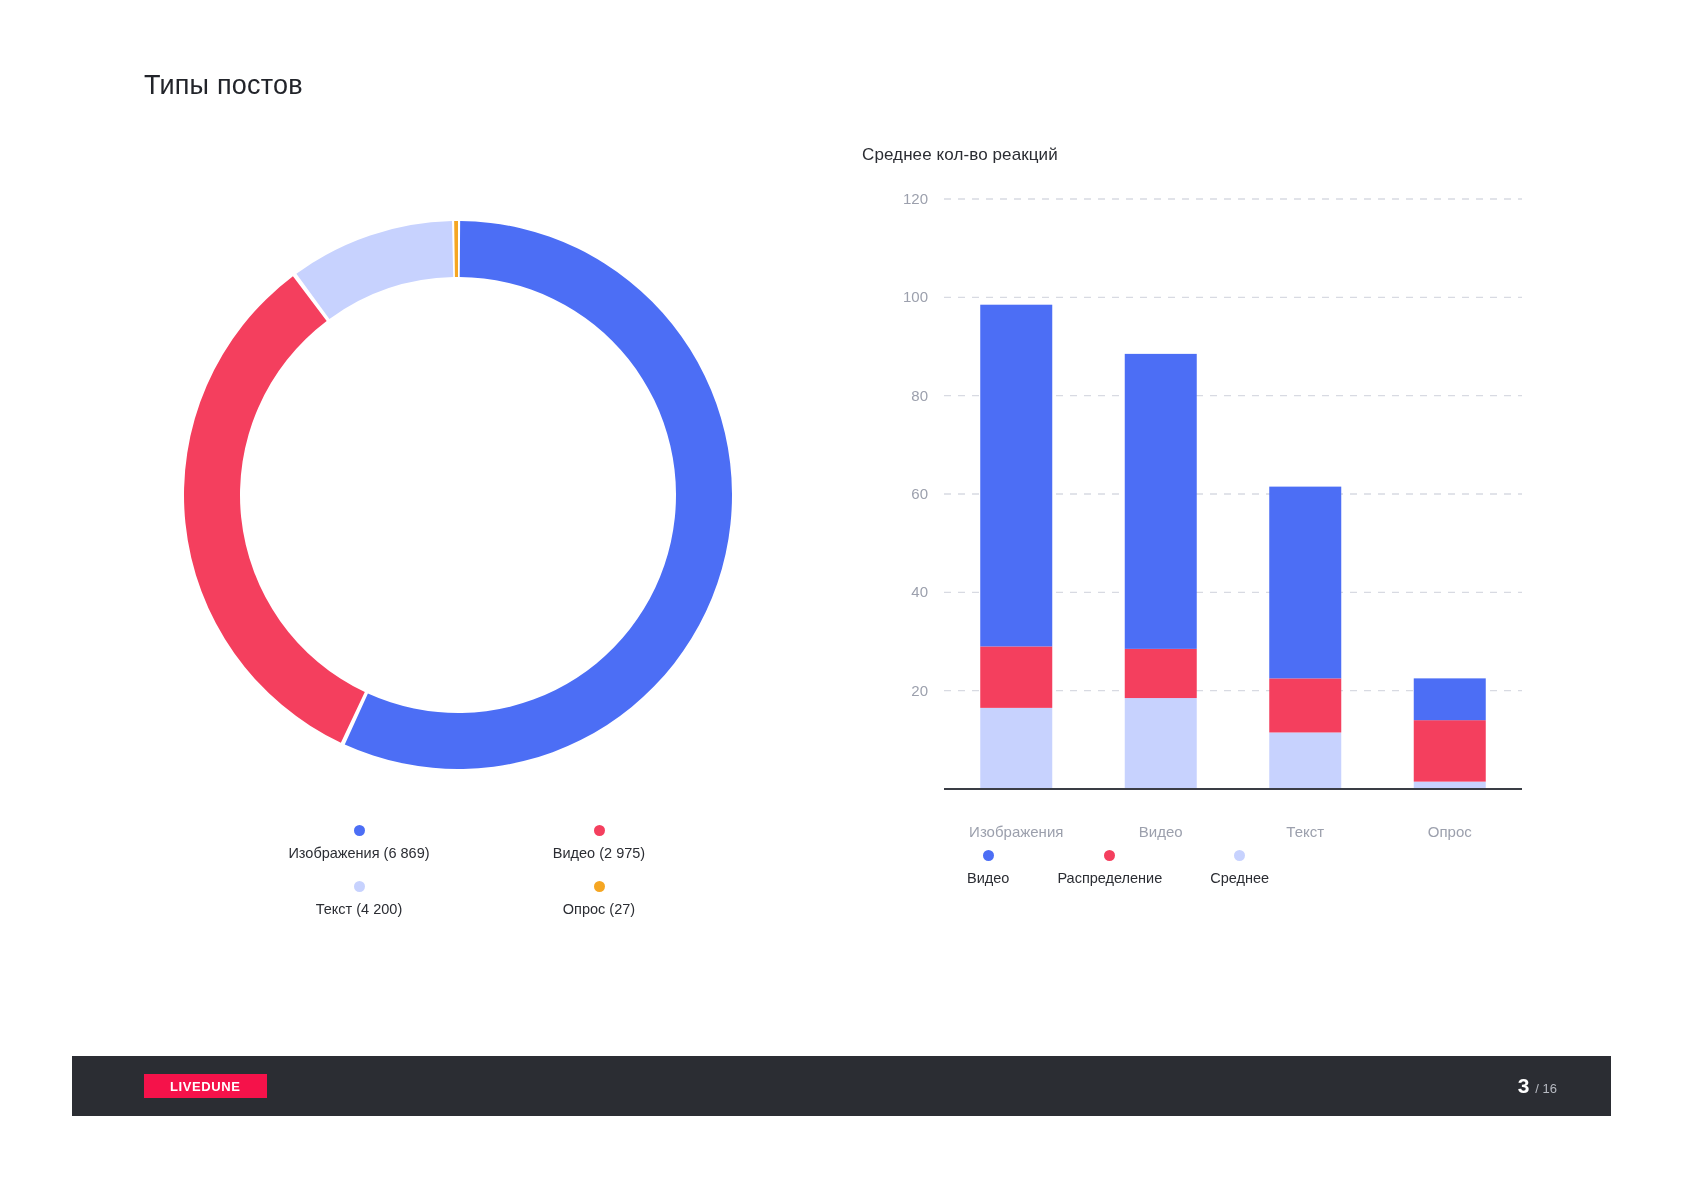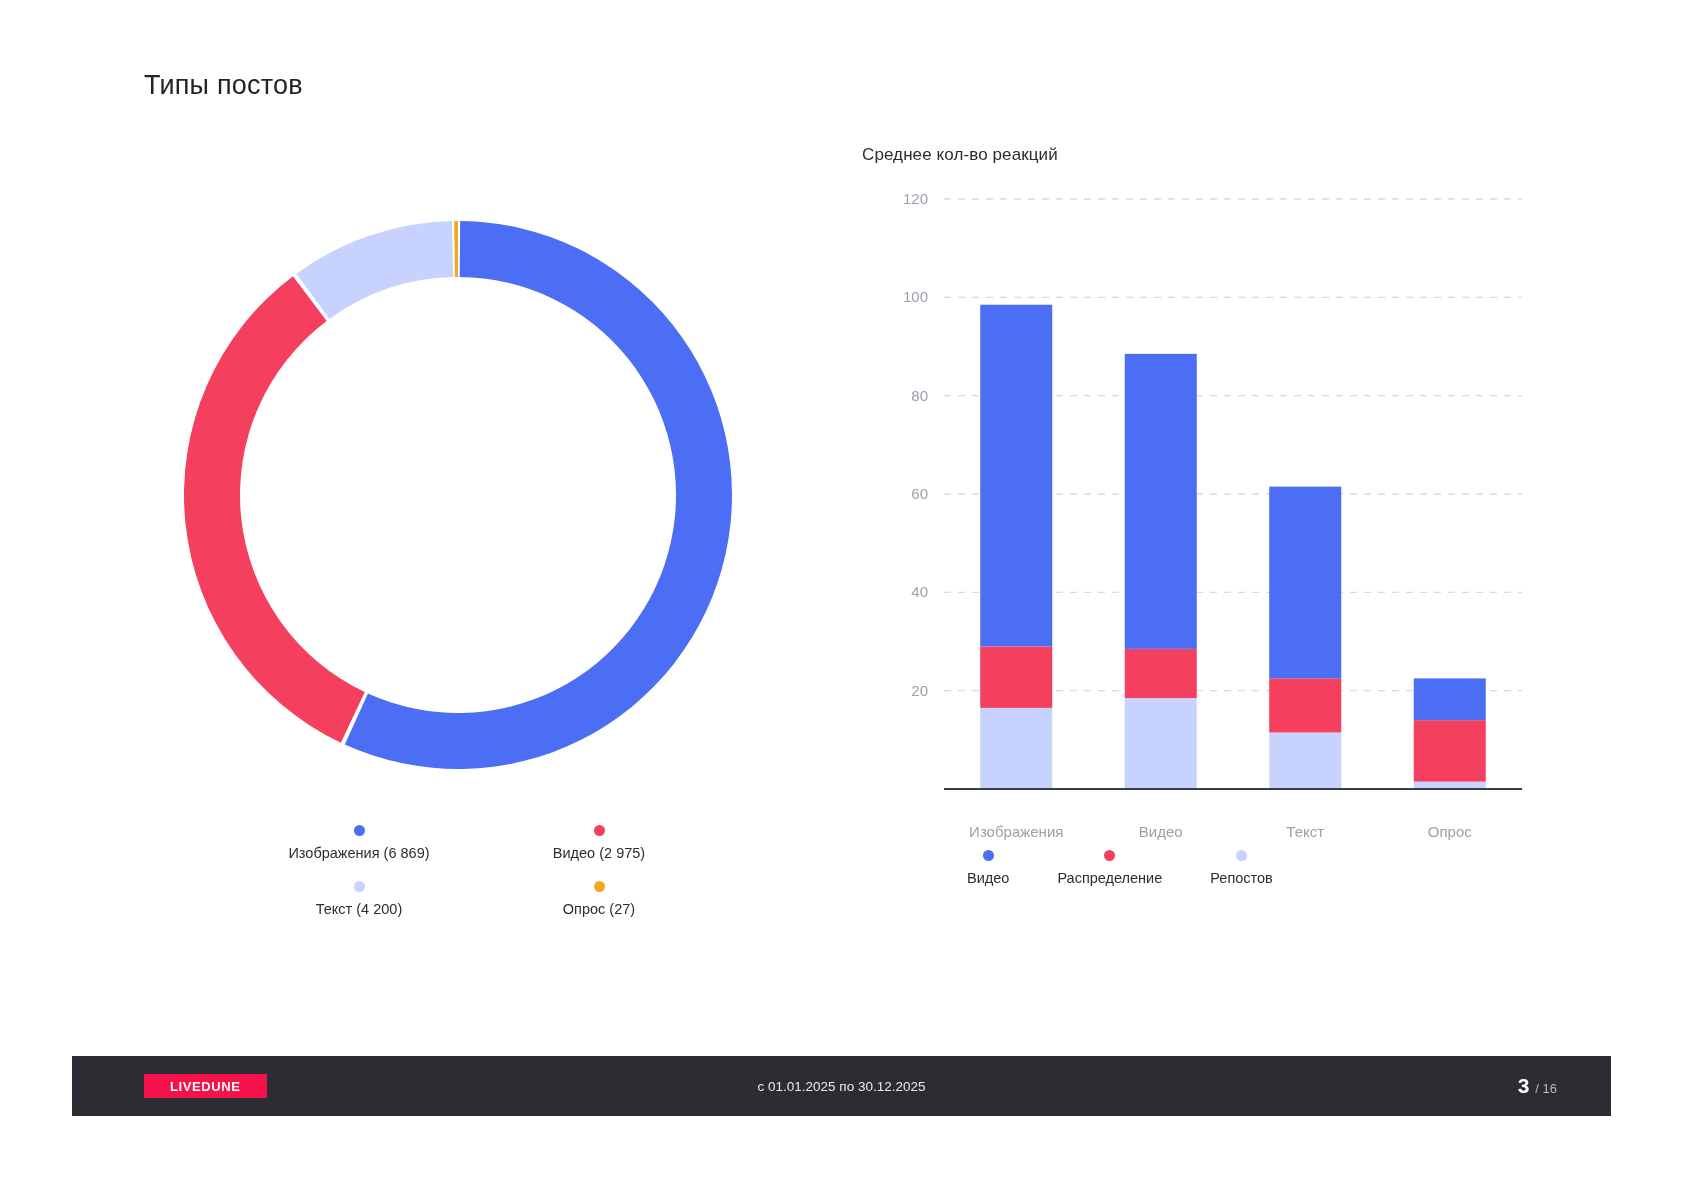--- a/index.html
+++ b/index.html
@@ -257,27 +257,26 @@
       <div class="legend-item">
         <span class="legend-dot" style="background:#4c6ef5"></span>
         <span>Видео</span>
       </div>
       <div class="legend-item">
         <span class="legend-dot" style="background:#f43f5e"></span>
         <span>Распределение</span>
       </div>
       <div class="legend-item">
         <span class="legend-dot" style="background:#c7d2fe"></span>
-        <span>Репостов</span>
+        <span>Среднее</span>
       </div>
     </div>
   </section>
 
   <footer class="footer">
     <span class="brand-badge">LIVEDUNE</span>
-    <span class="footer-range">с 01.01.2025 по 30.12.2025</span>
     <span class="footer-pager">
       <span class="pager-current">3</span>
       <span class="pager-total">/ 16</span>
     </span>
   </footer>
 
 </div>
 
 </body></html>

